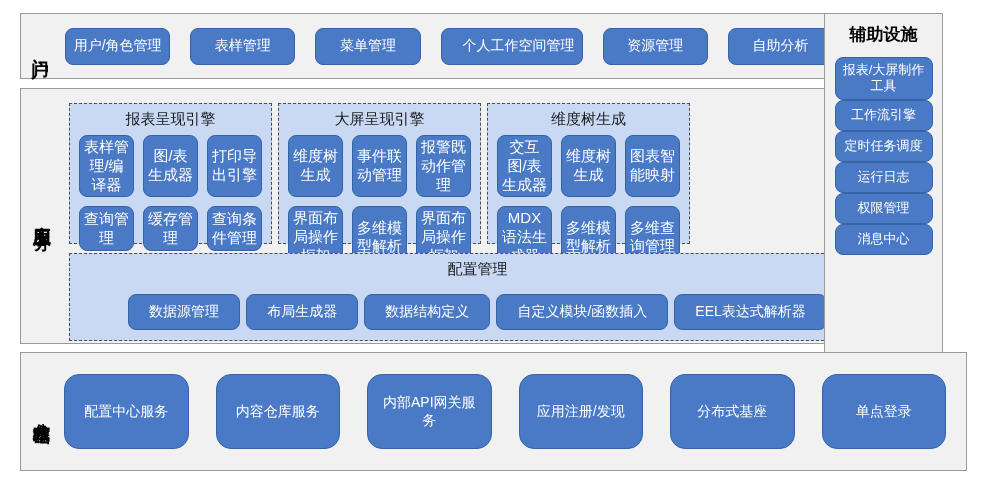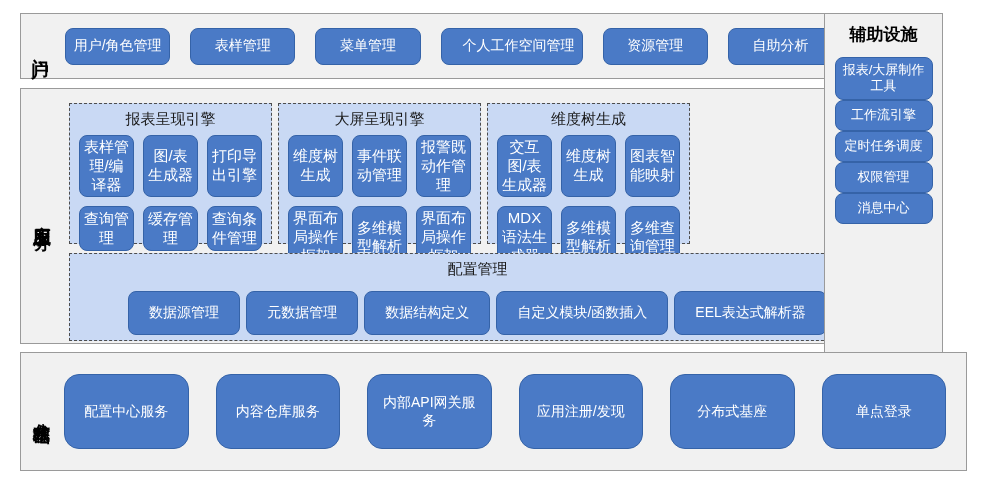--- a/index.html
+++ b/index.html
@@ -70,21 +70,21 @@
   .group-grid .btn { font-size: 15px; padding: 2px 3px; min-height: 45px; }
 
   
   .config-group {
     position: absolute; left: 48px; top: 164px; width: 775px; height: 88px;
     background: #c9d9f4;
     border: 1px dashed #4d4d4d;
     display: flex; flex-direction: column; padding-left: 42px;
   }
   .config-row { flex: 1; display: flex; justify-content: space-evenly; align-items: center; padding: 0 10px 8px; }
-  .config-row .btn { height: 44px; font-size: 14px; padding: 0 20px; margin-top: 9px; }
+  .config-row .btn { height: 36px; font-size: 14px; padding: 0 20px; margin-top: 9px; }
 
   
   .aux-title { font-size: 17px; font-weight: bold; color:#000; text-align:center; margin-bottom: 11px; }
   .aux-btns { display:flex; flex-direction:column; align-items:center; gap: 0; width:100%; }
   .aux-btns .btn { width: 98px; min-height: 31px; font-size: 13px; padding: 4px 5px; }
 
   
   .dist-btns { flex: 1; display: flex; gap: 27px; align-items: flex-end; }
   .dist-btns .btn { height: 75px; font-size: 14px; flex: 1; border-radius: 15px; padding: 0 8px; }
 </style>
@@ -143,34 +143,35 @@
           <div class="btn">多维模型解析</div>
           <div class="btn">多维查询管理</div>
         </div>
       </div>
     </div>
 
     <div class="config-group">
       <div class="group-title">配置管理</div>
       <div class="config-row">
         <div class="btn">数据源管理</div>
-        <div class="btn">元数据管理</div>
+        <div class="btn">布局生成器</div>
         <div class="btn">数据结构定义</div>
         <div class="btn">自定义模块/函数插入</div>
         <div class="btn">EEL表达式解析器</div>
       </div>
     </div>
   </div>
 
   <div class="section" id="auxiliary-section">
     <div class="aux-title">辅助设施</div>
     <div class="aux-btns">
       <div class="btn">报表/大屏制作工具</div>
       <div class="btn">工作流引擎</div>
       <div class="btn">定时任务调度</div>
+      <div class="btn">运行日志</div>
       <div class="btn">权限管理</div>
       <div class="btn">消息中心</div>
     </div>
   </div>
 
   <div class="section" id="distributed-section">
     <div class="v-label">分布式基础</div>
     <div class="dist-btns">
       <div class="btn">配置中心服务</div>
       <div class="btn">内容仓库服务</div>

